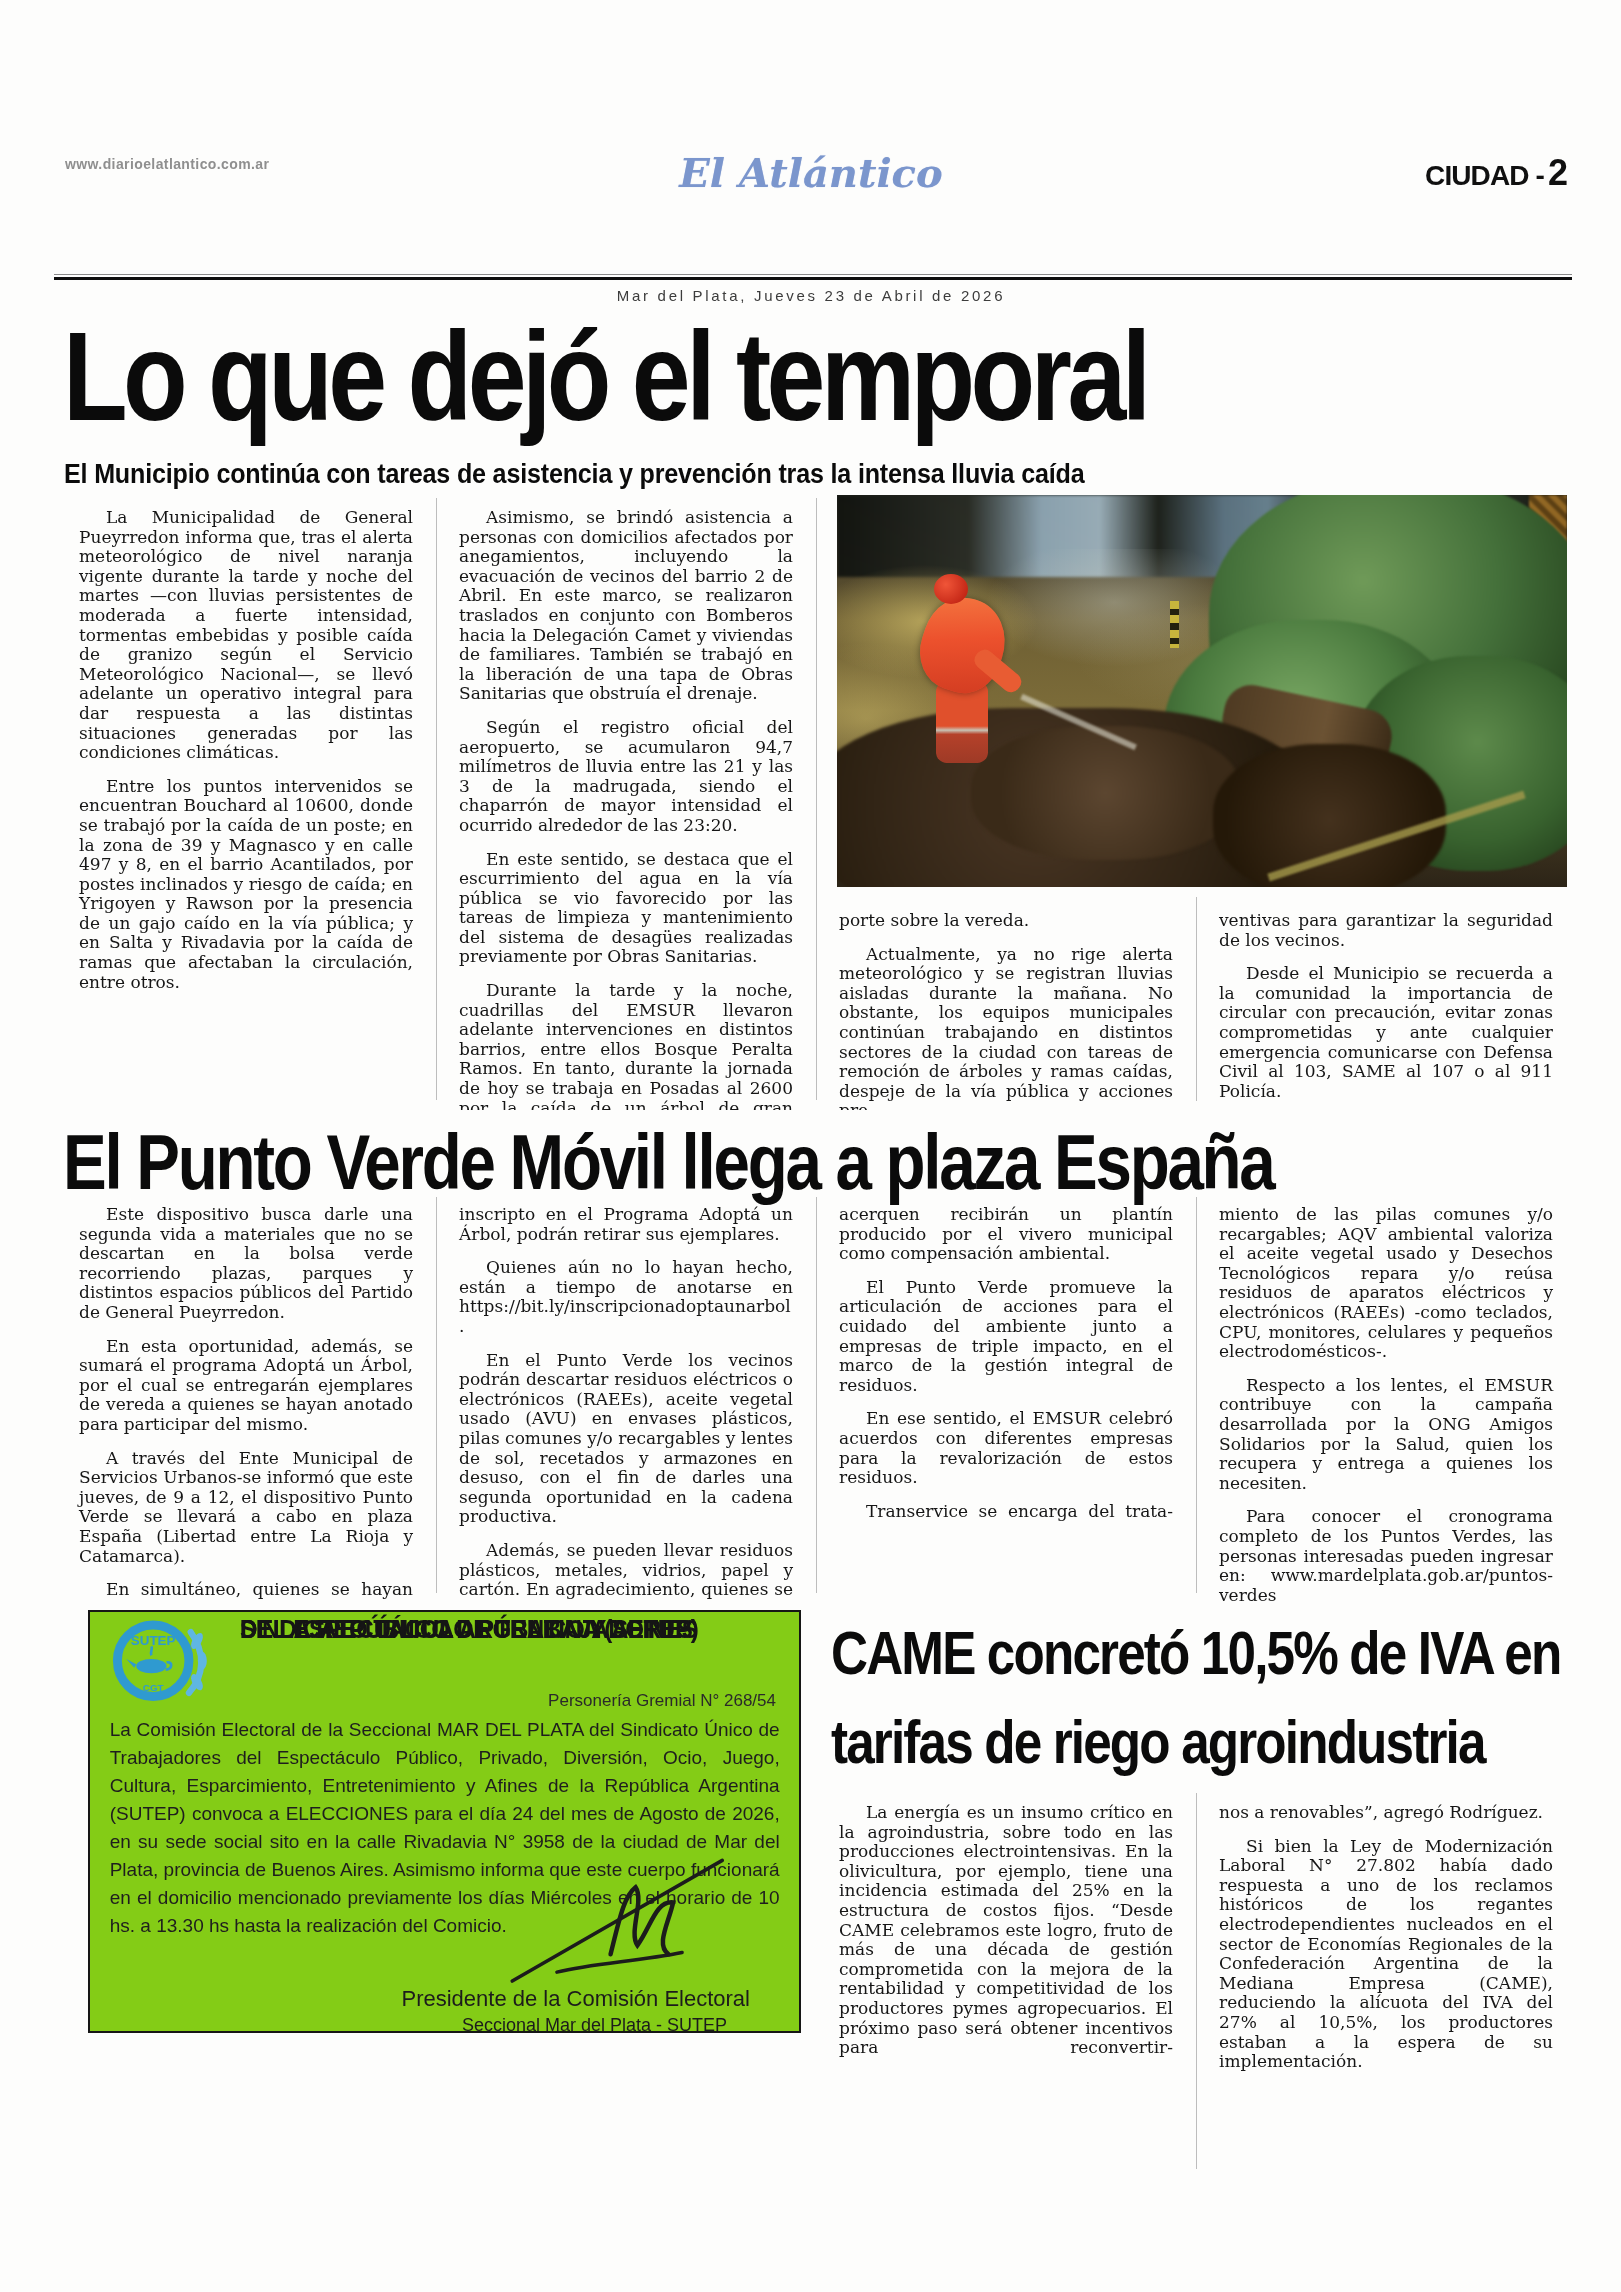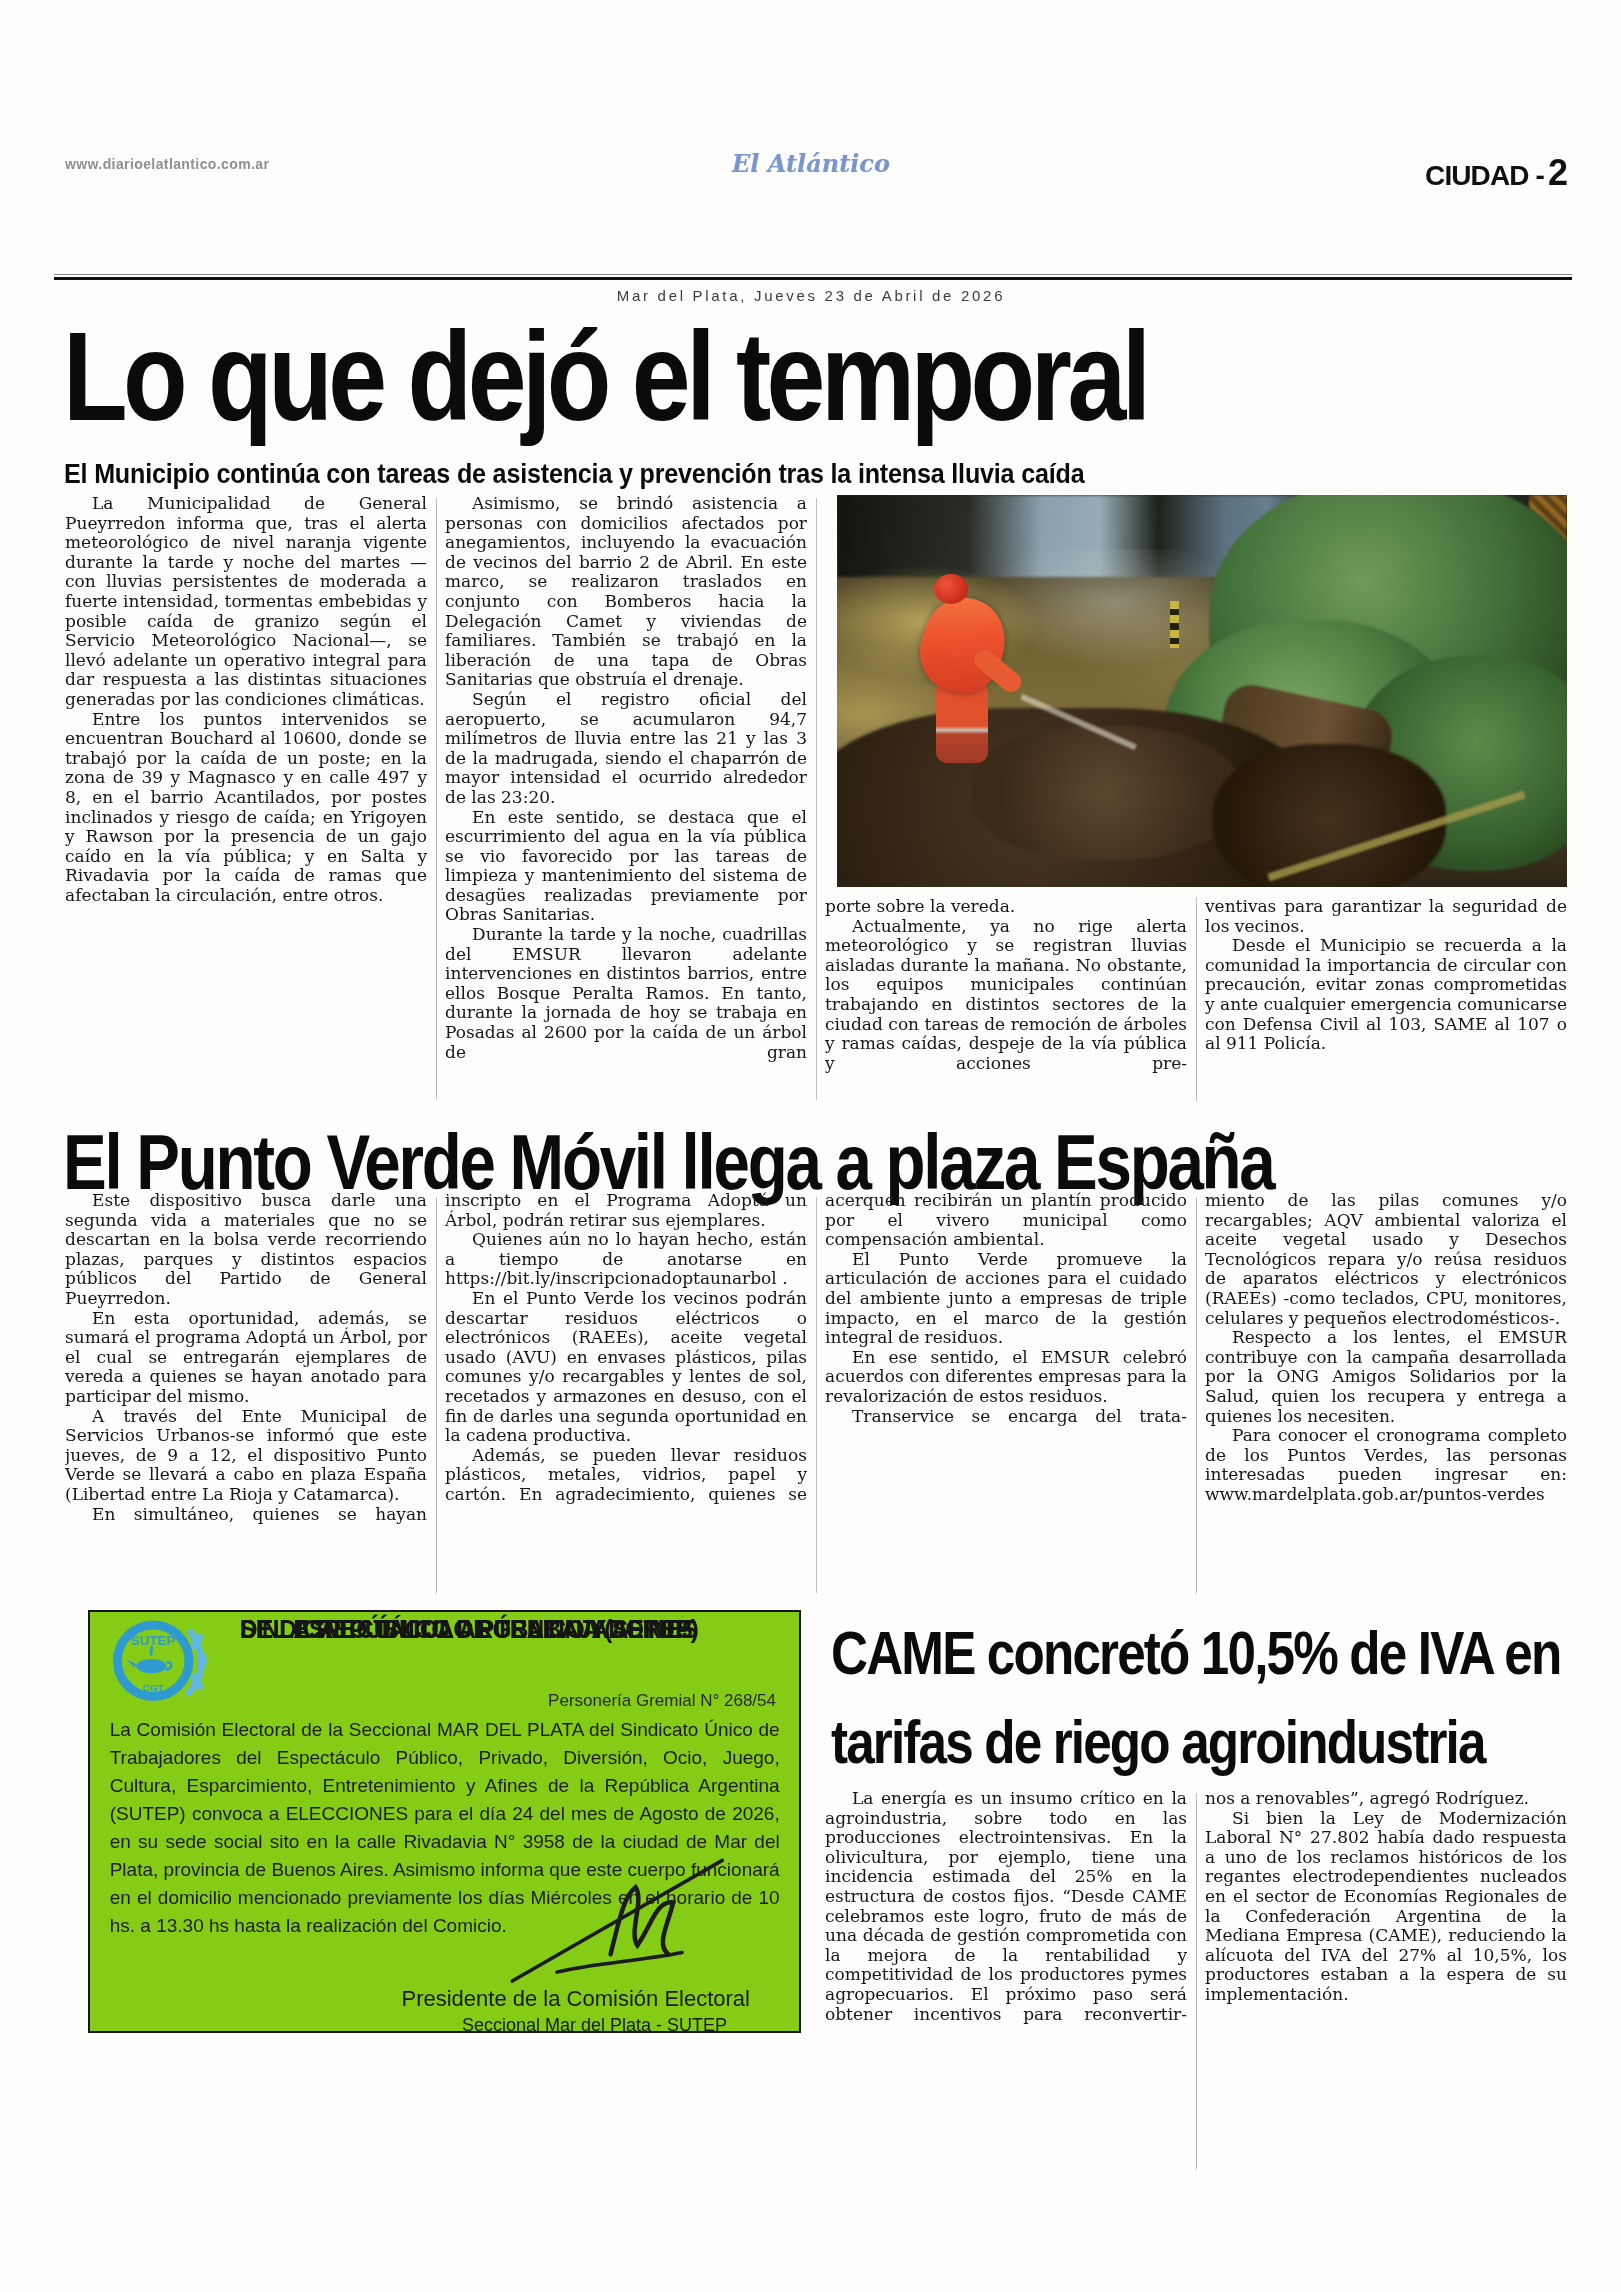--- a/index.html
+++ b/index.html
@@ -6,21 +6,21 @@
   .page {
     position:relative; width:1622px; height:2293px;
     background:#fdfdfc; overflow:hidden;
     font-family:"DejaVu Serif", serif; color:#141414;
   }
   
   .mast-url { position:absolute; left:65px; top:156px; font-family:"Liberation Sans",sans-serif;
     font-weight:bold; font-size:14px; color:#8f8f8f; letter-spacing:0.4px; }
   .mast-logo { position:absolute; left:0; right:0; top:149px; text-align:center;
     font-family:"DejaVu Serif",serif; font-style:italic; font-weight:bold;
-    font-size:24px; color:#7b96cd; text-shadow:0 0 0.9px #b9c6e4; }
+    font-size:40px; color:#7b96cd; text-shadow:0 0 0.9px #b9c6e4; }
   .mast-section { position:absolute; right:55px; top:152px; font-family:"Liberation Sans",sans-serif;
     font-weight:bold; color:#101010; white-space:nowrap; }
   .mast-section .sec { font-size:28px; letter-spacing:-0.9px; }
   .mast-section .pg  { font-size:36px; letter-spacing:-0.9px; }
   .mast-rule { position:absolute; left:54px; right:50px; top:274px; height:6.3px;
     background:linear-gradient(#8a8a8a 0 0.9px,#ffffff 0.9px 2.7px,#0e0e0e 2.7px 6.3px); }
   .dateline { position:absolute; left:0; right:0; top:287px; text-align:center;
     font-family:"Liberation Sans",sans-serif; font-size:15px; letter-spacing:2.7px; color:#3c3c3c; }
   
   .headline { position:absolute; font-family:"Liberation Sans",sans-serif; font-weight:700;
@@ -30,21 +30,21 @@
   .h1 .cond { transform:scaleX(.84); }
   .sub1 { left:64px; top:459px; font-size:27px; letter-spacing:-0.2px; }
   .sub1 .cond { transform:scaleX(.93); }
   .h2 { left:63px; top:1117px; font-size:78px; letter-spacing:-2.7px; }
   .h2 .cond { transform:scaleX(.84); }
   .h3 { left:831px; top:1609px; font-size:61px; letter-spacing:-2.2px; line-height:89px; }
   .h3 .cond { transform:scaleX(.84); }
   
   .col { position:absolute; width:362px; font-size:17px; line-height:19.6px;
     text-align:justify; overflow:hidden; color:#161616; }
-  .para { margin:0; text-indent:27px; }
+  .para { margin:14px; text-indent:27px; }
   .para.cont { text-indent:0; }
   .para.flush { text-align-last:justify; }
   .c1 { left:65px; }  .c2 { left:445px; }  .c3 { left:825px; }  .c4 { left:1205px; }
   .a1 { top:494px; height:616px; }
   .a1b { top:897px; height:213px; }
   .a2 { top:1191px; height:410px; }
   .a3 { top:1789px; height:394px; }
   .vrule { position:absolute; width:0.9px; background:#bdbdbd; }
   
   .photo { position:absolute; left:837px; top:495px; width:730px; height:392px;

